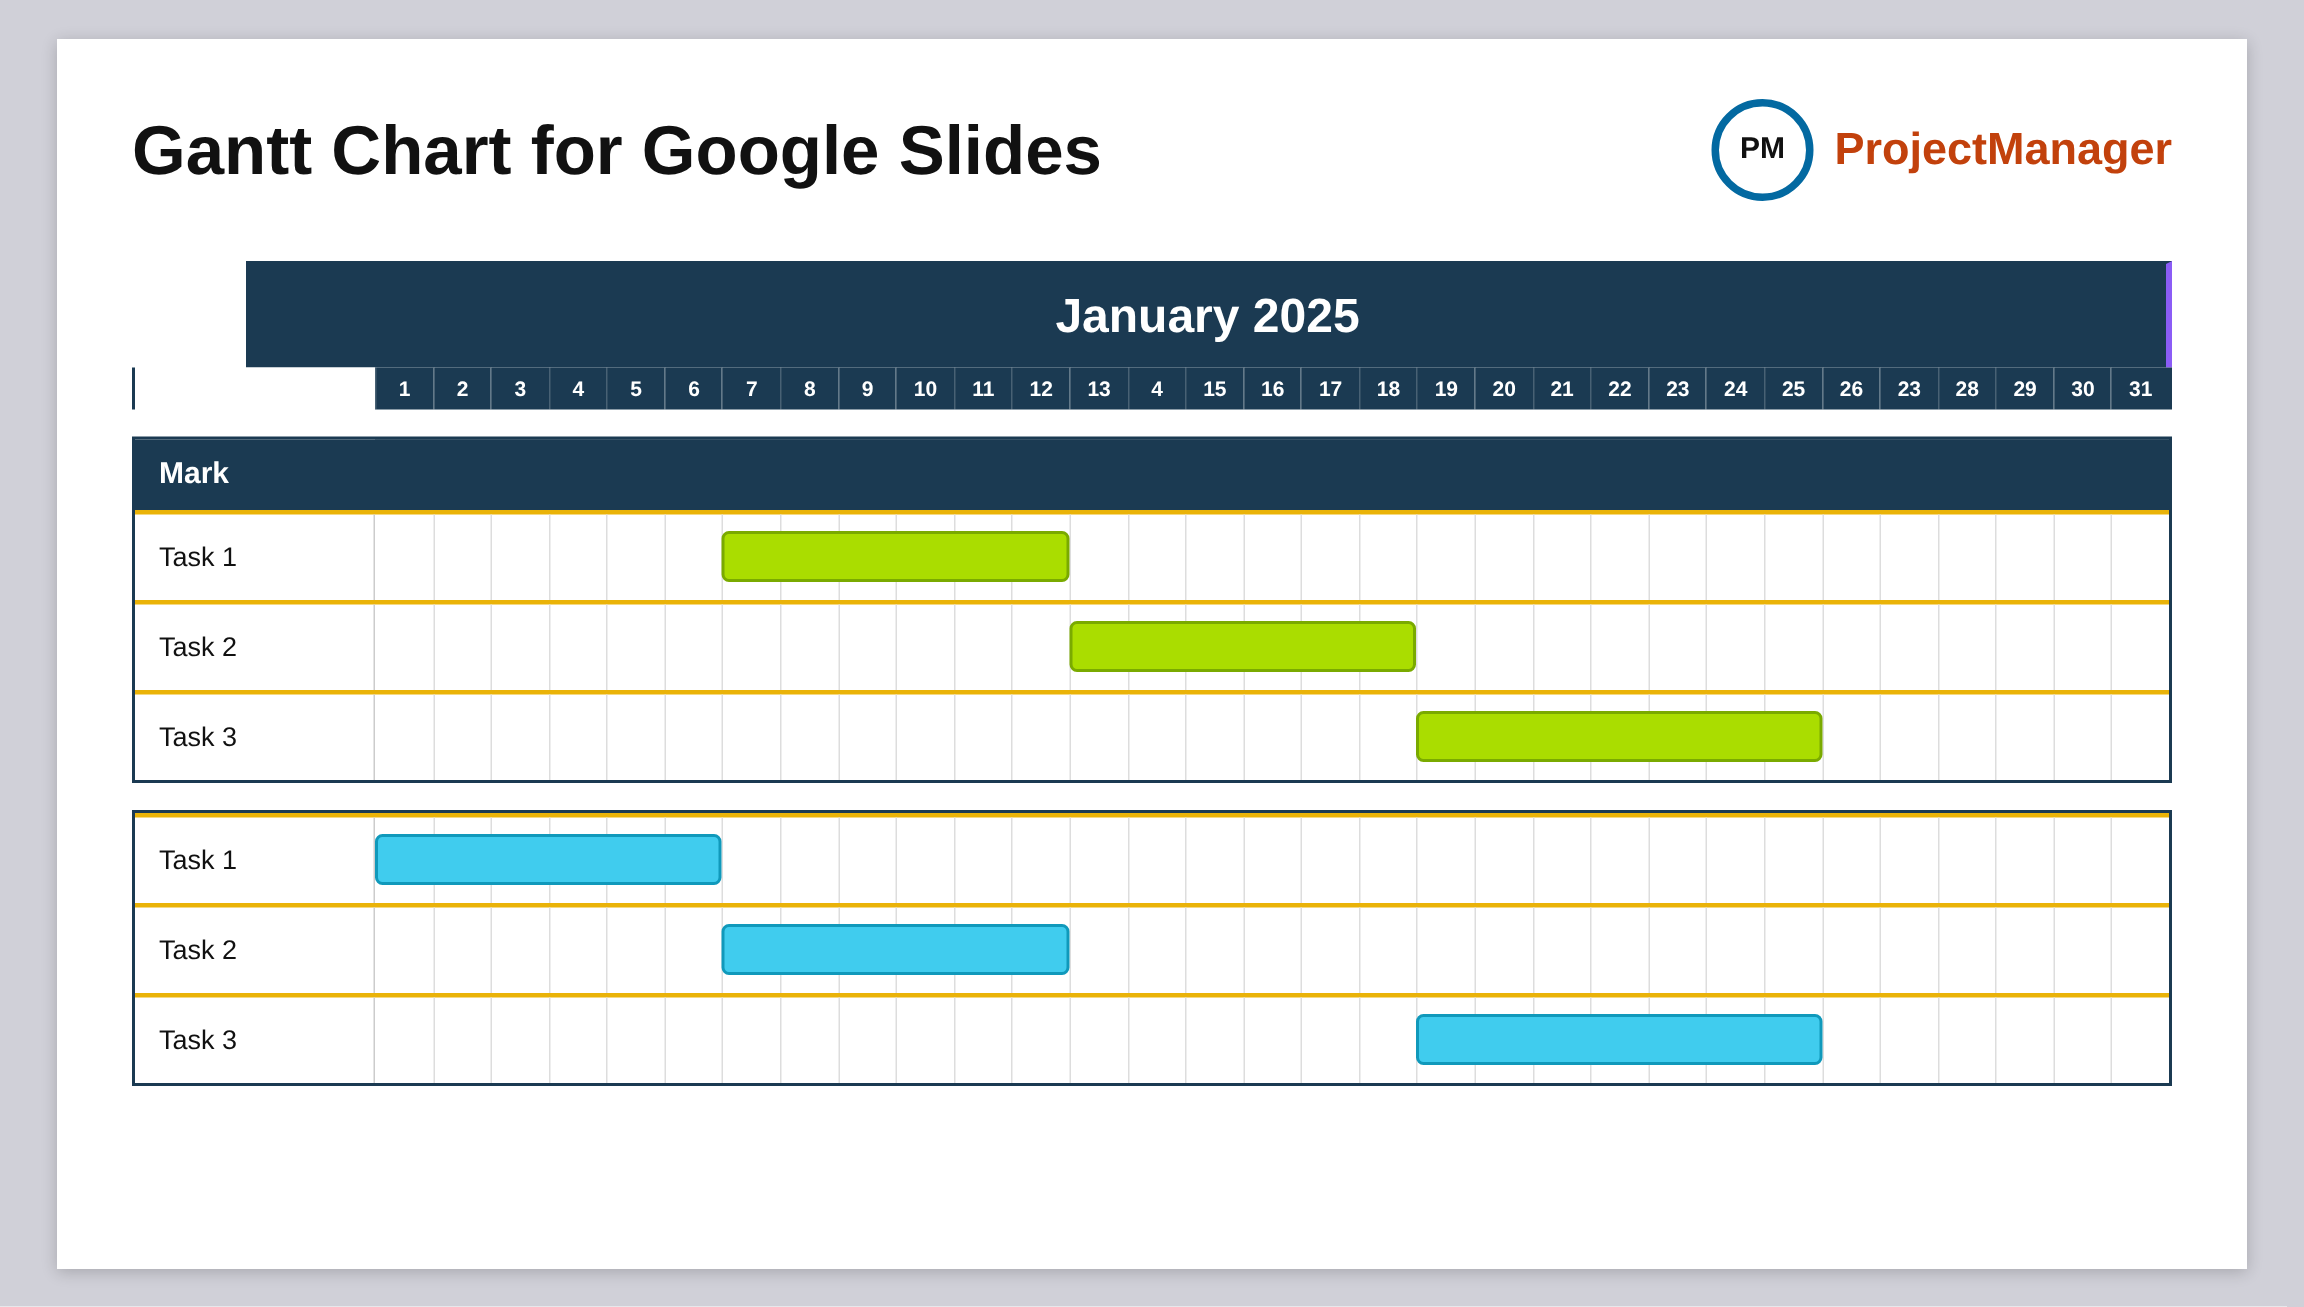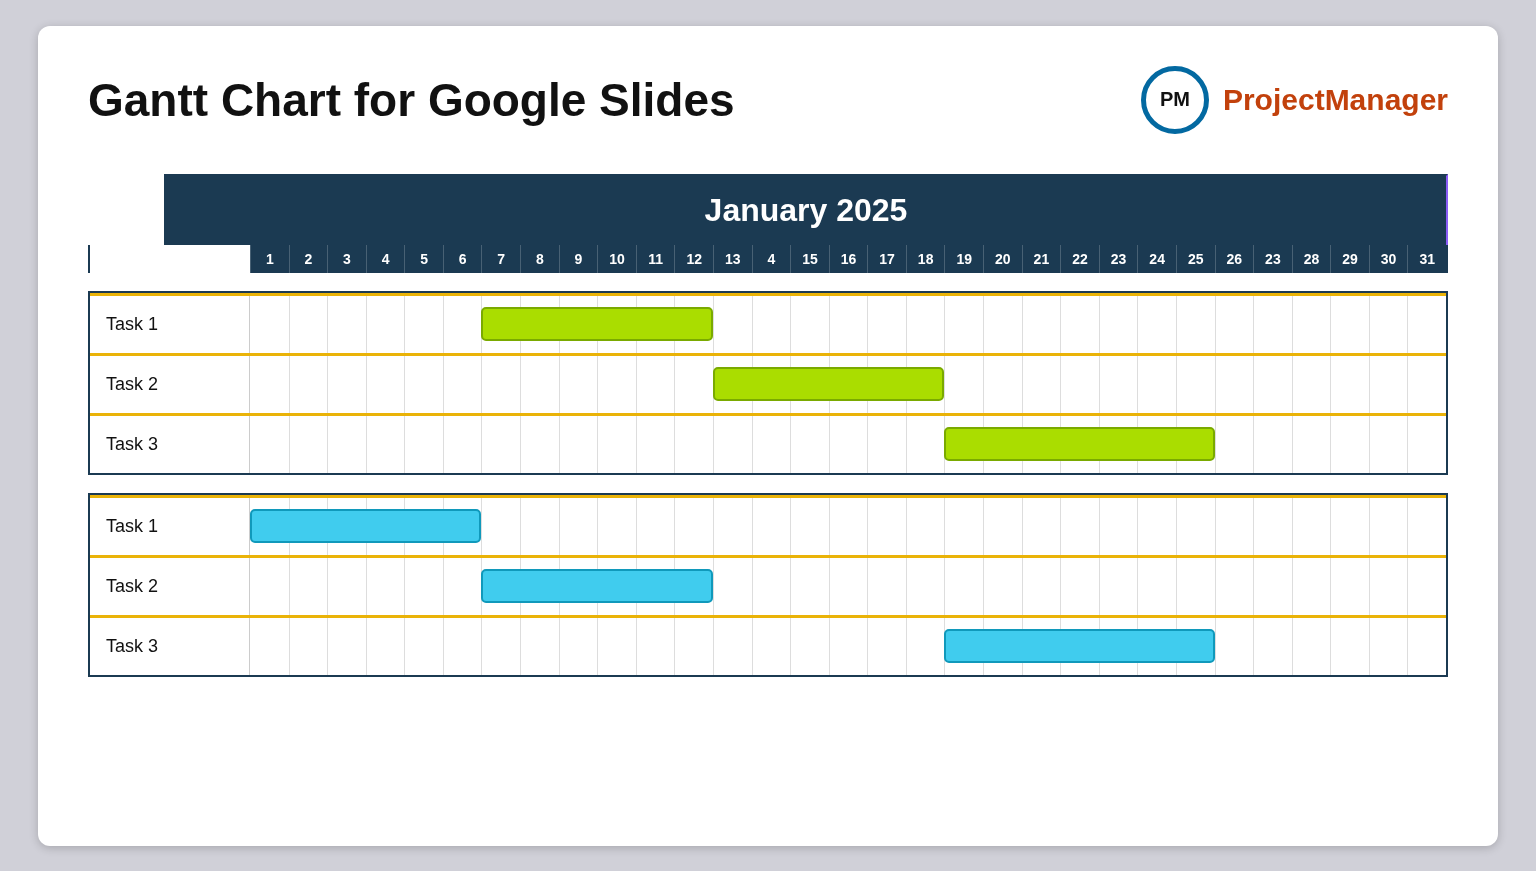--- a/index.html
+++ b/index.html
@@ -8,21 +8,21 @@
       display: flex;
       justify-content: center;
       align-items: center;
       min-height: 100vh;
       font-family: Arial, sans-serif;
     }
     .slide {
       background: #ffffff;
       width: 1460px;
       min-height: 820px;
-      border-radius: 12px;
+      border-radius: 0;
       padding: 40px 50px 50px 50px;
       position: relative;
       box-shadow: 0 2px 10px rgba(0,0,0,0.2);
     }
     .header {
       display: flex;
       justify-content: space-between;
       align-items: center;
       margin-bottom: 40px;
     }
@@ -170,21 +170,21 @@
     <div class="logo-area">
       <div class="logo-circle">
         <span>PM</span>
       </div>
       <span class="logo-text">ProjectManager</span>
     </div>
   </div>
 
   <div class="gantt-container">
 
-    <div style="margin-left:76px; border-left: 2px solid #1b3a52; border-right: 2px solid #8b5cf6; border-top: 2px solid #1b3a52;">
+    <div style="margin-left:76px; border-left: 2px solid #1b3a52; border-right: 4px solid #8b5cf6; border-top: 2px solid #1b3a52;">
       <div class="month-header">January 2025</div>
     </div>
     <div class="days-row">
       <div class="days-label-cell"></div>
 
     <div class="day-cell">1</div>
         <div class="day-cell">2</div>
         <div class="day-cell">3</div>
         <div class="day-cell">4</div>
         <div class="day-cell">5</div>
@@ -212,20 +212,21 @@
         <div class="day-cell">23</div>
         <div class="day-cell">28</div>
         <div class="day-cell">29</div>
         <div class="day-cell">30</div>
         <div class="day-cell">31</div>
       </div>
 
     <div id="persons-container">
         <div class="person-group">
           <div class="person-header-row">
+            <div class="person-name-cell">Mark</div>
             <div class="person-header-spacer"></div>
           </div>
           <div class="task-row">
             <div class="task-label">Task 1</div>
             <div class="task-bar-area">
               <div class="task-day-cell"></div>
               <div class="task-day-cell"></div>
               <div class="task-day-cell"></div>
               <div class="task-day-cell"></div>
               <div class="task-day-cell"></div>

